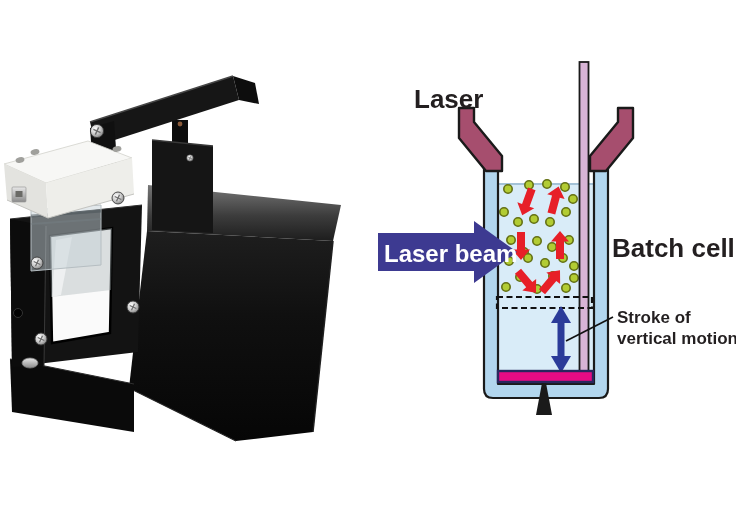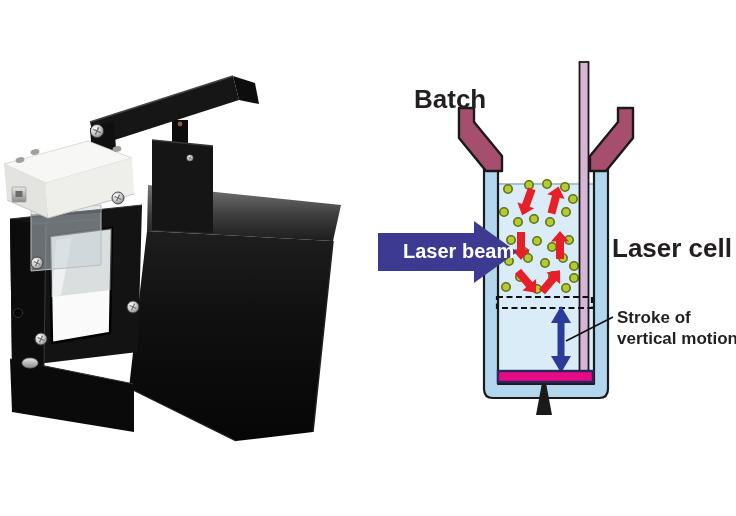--- a/index.html
+++ b/index.html
@@ -3,21 +3,21 @@
 <meta charset="utf-8">
 <style>
   html,body{margin:0;padding:0;background:#fff;}
   .canvas{position:relative;width:736px;height:516px;background:#ffffff;overflow:hidden;
           font-family:"Liberation Sans",sans-serif;}
   svg.scene{position:absolute;left:0;top:0;}
   .label{position:absolute;color:#231f20;font-weight:bold;white-space:nowrap;}
   #funnel-label{left:414px;top:84px;font-size:26px;}
   #batch-cell-label{left:612px;top:233px;font-size:26px;}
   #stirring-plate-label{left:459px;top:415px;font-size:26px;}
-  #laser-beam-label{left:403px;top:240px;font-size:20px;color:#ffffff;}
+  #laser-beam-label{left:384px;top:240px;font-size:24px;color:#ffffff;}
   #stroke-label{left:617px;top:307px;font-size:17px;line-height:21px;width:128px;white-space:normal;}
 </style>
 </head>
 <body>
 
 <div class="canvas">
 
 <svg class="scene" width="736" height="516" viewBox="0 0 736 516">
   <defs>
     <linearGradient id="boxTop" x1="0" y1="0" x2="0" y2="1">
@@ -161,18 +161,18 @@
     </g>
     <line x1="566" y1="341" x2="613" y2="317" stroke="#111111" stroke-width="1.6"></line>
 
     <rect x="498" y="371" width="95" height="11" stroke-width="2.4" stroke="#29265e" fill="#e60b84"></rect>
     <polygon points="542,383 546,383 552,415 536,415" fill="#1a1a1a"></polygon>
 
     <path d="M378,233 H474 V221 L517,252 L474,283 V271 H378 Z" fill="#3d3a91"></path>
   </g>
 </svg>
 
-<div class="label" id="funnel-label">Batch</div>
+<div class="label" id="funnel-label">Laser</div>
 <div class="label" id="laser-beam-label">Laser beam</div>
-<div class="label" id="batch-cell-label">Laser cell</div>
+<div class="label" id="batch-cell-label">Batch cell</div>
 <div class="label" id="stroke-label">Stroke of vertical motion</div>
 
 </div>
 
 </body></html>

